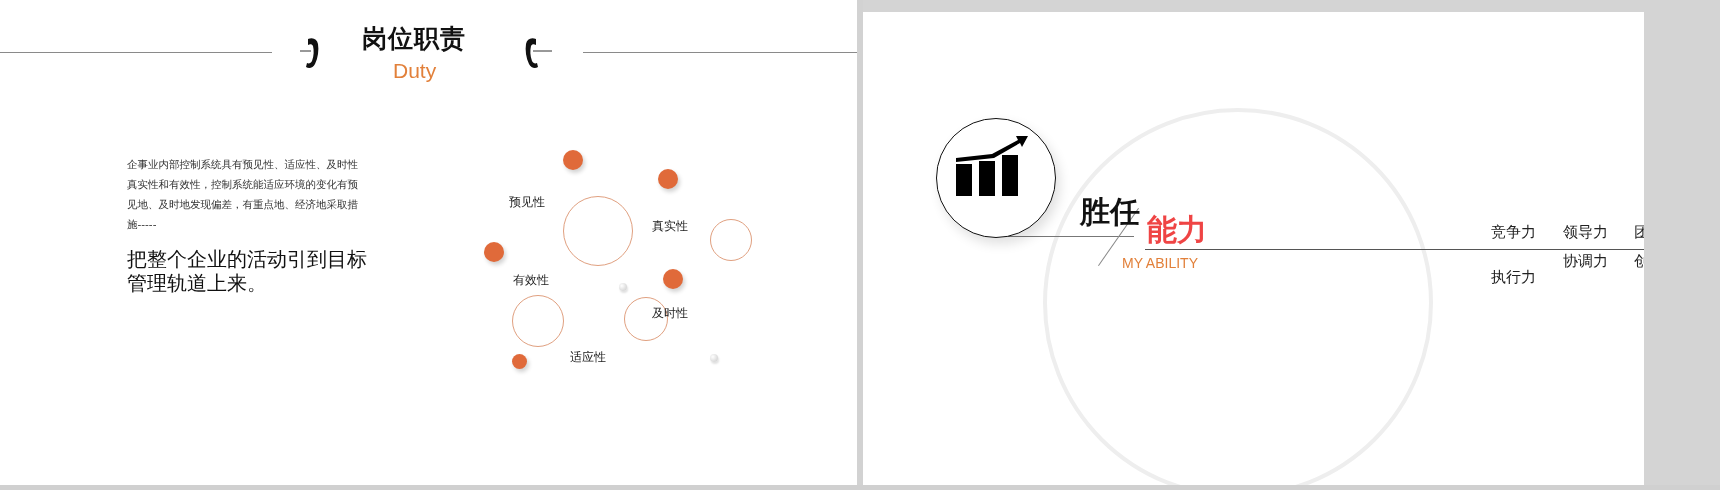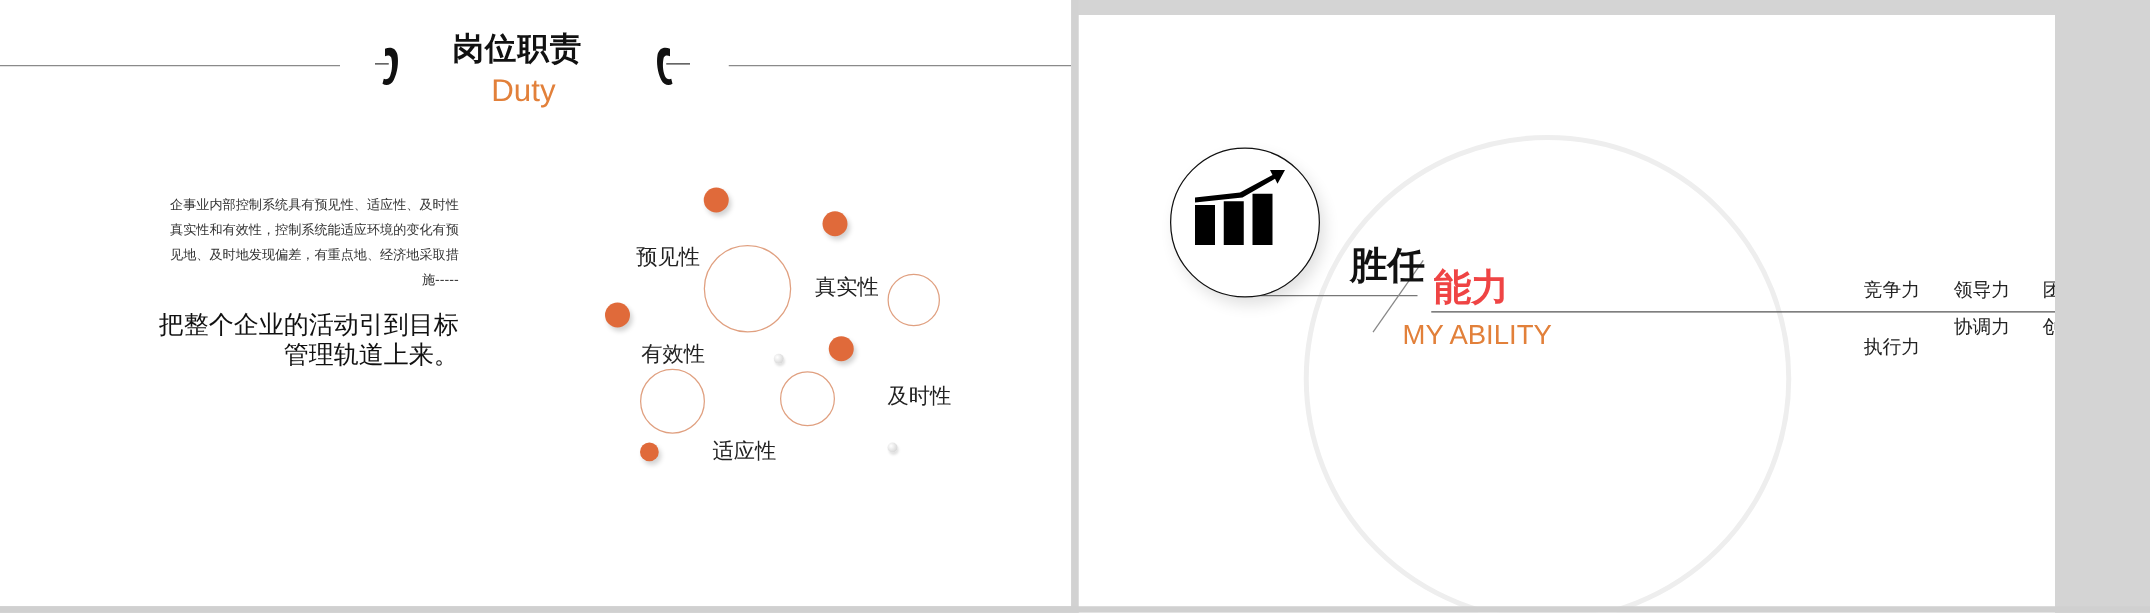--- a/index.html
+++ b/index.html
@@ -1,46 +1,46 @@
 <!DOCTYPE html>
 <html><head>
 <meta charset="utf-8">
 <style>
   html, body { margin: 0; padding: 0; }
   body {
     width: 1720px; height: 490px; position: relative; overflow: hidden;
     background: #d4d4d4;
     font-family: "DejaVu Sans", "Liberation Sans", sans-serif;
   }
-  .slide { position: absolute; top: 0; height: 485px; background: #ffffff; overflow: hidden; text-align: right; }
+  .slide { position: absolute; top: 0; height: 485px; background: #ffffff; overflow: hidden; }
   #slide-left { left: 0; width: 857px; }
   #slide-right { left: 863px; width: 781px; margin-top: 12px; }
   .divider { position: absolute; left: 857px; top: 0; width: 6px; height: 490px; background: #d2d2d2; }
   .bottom-band { position: absolute; left: 0; top: 485px; width: 1720px; height: 5px; background: #d0d0d0; }
 
   .abs { position: absolute; }
   .hline { position: absolute; height: 1px; background: #8a8a8a; }
 
   
   .title { left: 362px; top: 22px; font-size: 25px; font-weight: bold; color: #111; letter-spacing: 1px; white-space: nowrap; }
-  .subtitle { left: 393px; top: 59px; font-size: 25px; color: #e2803a; font-family: "Liberation Sans", sans-serif; }
+  .subtitle { left: 393px; top: 59px; font-size: 21px; color: #e2803a; font-family: "Liberation Sans", sans-serif; }
   .phone { width: 22px; height: 34px; }
   .para { left: 127px; width: 240px; font-size: 10.5px; line-height: 20px; color: #333; }
   .bigtext { left: 127px; top: 247px; width: 240px; font-size: 20px; line-height: 24px; color: #111; }
   .dot { position: absolute; border-radius: 50%; background: #e06a3a; box-shadow: 2px 3px 4px rgba(0,0,0,0.18); }
   .gdot { position: absolute; border-radius: 50%; background: radial-gradient(circle at 35% 35%, #ffffff, #c8c8c8); box-shadow: 1px 2px 2px rgba(0,0,0,0.12); }
   .ring { position: absolute; border-radius: 50%; border: 1.5px solid #e0a080; box-sizing: border-box; background: #fff; }
-  .lbl { position: absolute; font-size: 17px; color: #222; white-space: nowrap; }
+  .lbl { position: absolute; font-size: 12px; color: #222; white-space: nowrap; }
 
   
   .bigcircle { position: absolute; left: 180px; top: 96px; width: 390px; height: 390px; border-radius: 50%; border: 4px solid #eeeeee; box-sizing: border-box; }
   .iconcircle { position: absolute; left: 73px; top: 106px; width: 120px; height: 120px; border-radius: 50%; border: 1.5px solid #111; background: #fff; box-sizing: border-box; box-shadow: 4px 6px 12px rgba(0,0,0,0.12); }
   .head1 { left: 217px; top: 180px; font-size: 30px; font-weight: bold; color: #111; white-space: nowrap; }
   .head2 { left: 284px; top: 198px; font-size: 30px; font-weight: bold; color: #ef4444; white-space: nowrap; }
-  .ability { left: 259px; top: 243px; font-size: 22px; color: #e2803a; font-family: "Liberation Sans", sans-serif; white-space: nowrap; }
+  .ability { left: 259px; top: 243px; font-size: 14px; color: #e2803a; font-family: "Liberation Sans", sans-serif; white-space: nowrap; }
   .slash { position: absolute; left: 255px; top: 190px; width: 1px; height: 70px; background: #888; transform: rotate(35deg); transform-origin: center; }
   .skill { position: absolute; font-size: 15px; color: #222; white-space: nowrap; }
 </style>
 </head>
 <body>
 
 <div class="slide" id="slide-left">
   <div class="hline" style="left:0; top:52px; width:272px;"></div>
   <div class="hline" style="left:583px; top:52px; width:274px;"></div>
 
@@ -67,21 +67,21 @@
   <div class="gdot" style="left:619px; top:283px; width:8px; height:8px;"></div>
   <div class="dot" style="left:663px; top:269px; width:20px; height:20px;"></div>
   <div class="ring" style="left:512px; top:295px; width:52px; height:52px;"></div>
   <div class="ring" style="left:624px; top:297px; width:44px; height:44px;"></div>
   <div class="dot" style="left:512px; top:354px; width:15px; height:15px;"></div>
   <div class="gdot" style="left:710px; top:354px; width:8px; height:8px;"></div>
 
   <div class="lbl" style="left:509px; top:194px;">预见性</div>
   <div class="lbl" style="left:652px; top:218px;">真实性</div>
   <div class="lbl" style="left:513px; top:272px;">有效性</div>
-  <div class="lbl" style="left:710px; top:305px;">及时性</div>
+  <div class="lbl" style="left:652px; top:305px;">及时性</div>
   <div class="lbl" style="left:570px; top:349px;">适应性</div>
 </div>
 
 <div class="divider"></div>
 
 <div class="slide" id="slide-right">
   <div class="bigcircle"></div>
 
   <div class="hline" style="left:133px; top:224px; width:138px; background:#777;"></div>
   <div class="hline" style="left:282px; top:237px; width:575px; background:#555;"></div>

